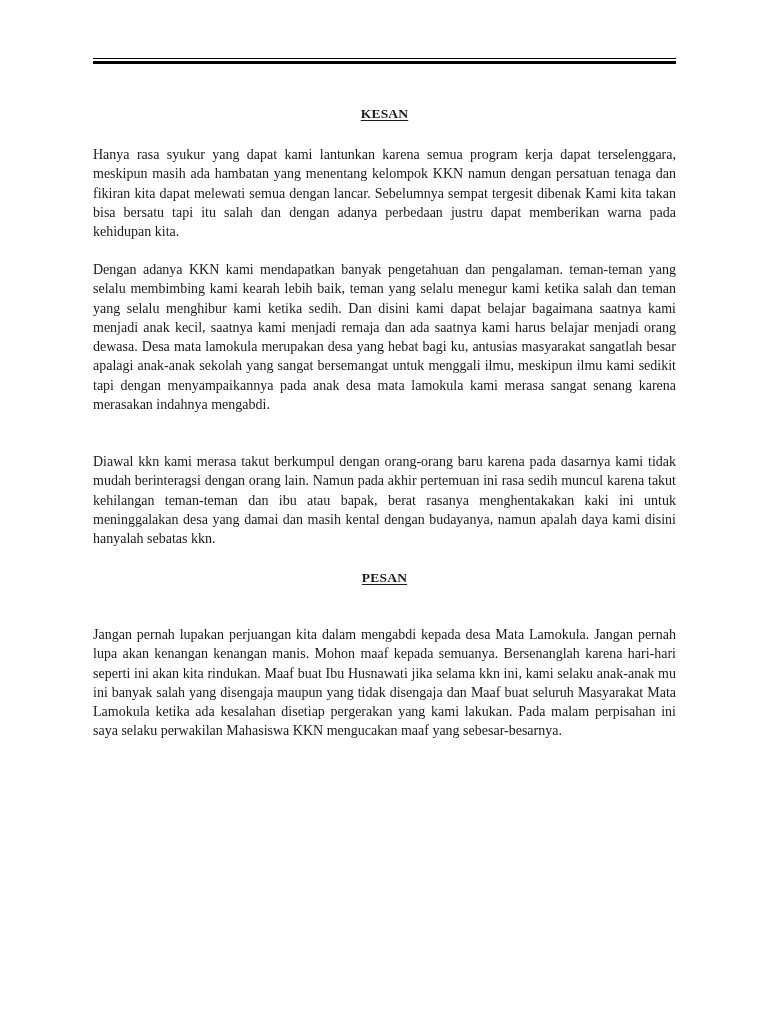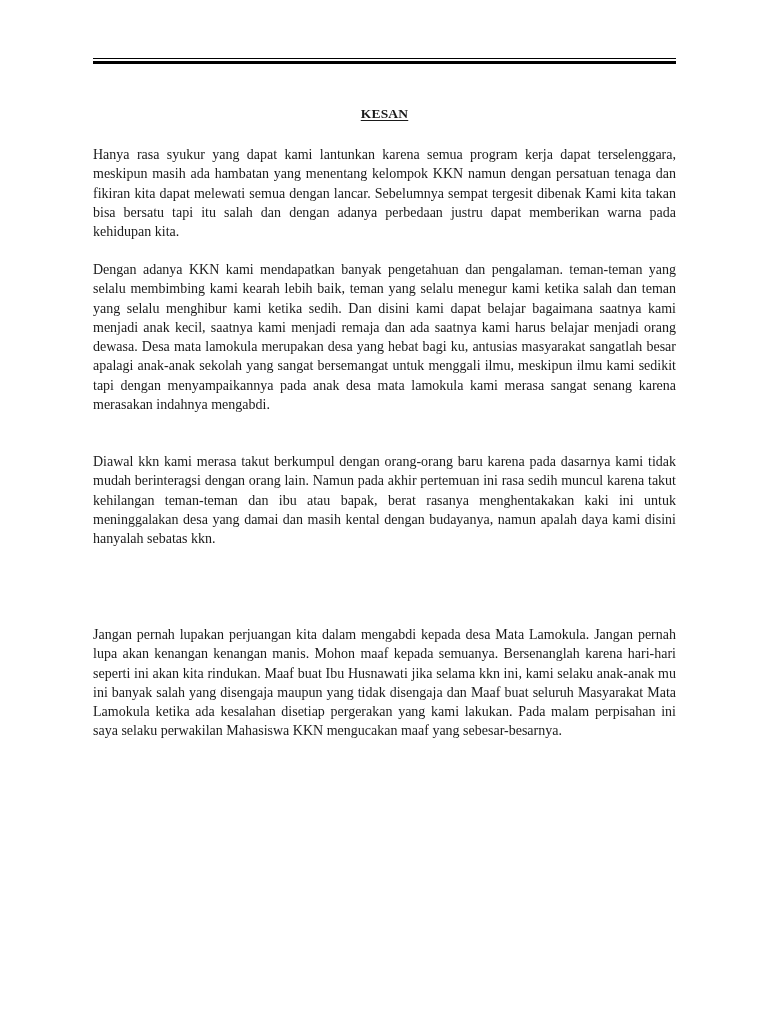--- a/index.html
+++ b/index.html
@@ -56,15 +56,16 @@
 <div class="page">
   <div class="rule-thin"></div>
   <div class="rule-thick"></div>
 
   <h2 class="heading" style="top:106px;">KESAN</h2>
 
   <p class="para" style="top:145px;">Hanya rasa syukur yang dapat kami lantunkan karena semua program kerja dapat terselenggara, meskipun masih ada hambatan yang menentang kelompok KKN namun dengan persatuan tenaga dan fikiran kita dapat melewati semua dengan lancar. Sebelumnya sempat tergesit dibenak Kami kita takan bisa bersatu tapi itu salah dan dengan adanya perbedaan justru dapat memberikan warna pada kehidupan kita.</p>
   <p class="para" style="top:260px;">Dengan adanya KKN kami mendapatkan banyak pengetahuan dan pengalaman. teman-teman yang selalu membimbing kami kearah lebih baik, teman yang selalu menegur kami ketika salah dan teman yang selalu menghibur kami ketika sedih. Dan disini kami dapat belajar bagaimana saatnya kami menjadi anak kecil, saatnya kami menjadi remaja dan ada saatnya kami harus belajar menjadi orang dewasa. Desa mata lamokula merupakan desa yang hebat bagi ku, antusias masyarakat sangatlah besar apalagi anak-anak sekolah yang sangat bersemangat untuk menggali ilmu, meskipun ilmu kami sedikit tapi dengan menyampaikannya pada anak desa mata lamokula kami merasa sangat senang karena merasakan indahnya mengabdi.</p>
   <p class="para" style="top:452px;">Diawal kkn kami merasa takut berkumpul dengan orang-orang baru karena pada dasarnya kami tidak mudah berinteragsi dengan orang lain. Namun pada akhir pertemuan ini rasa sedih muncul karena takut kehilangan teman-teman dan ibu atau bapak,  berat rasanya menghentakakan kaki ini untuk meninggalakan desa yang damai dan masih kental dengan budayanya, namun apalah daya kami disini hanyalah sebatas kkn.</p>
 
+  <h2 class="heading" style="top:570px;">PESAN</h2>
 
   <p class="para" style="top:625px;">Jangan pernah lupakan perjuangan kita dalam mengabdi kepada desa Mata Lamokula. Jangan pernah lupa akan kenangan kenangan manis. Mohon maaf kepada semuanya. Bersenanglah karena hari-hari seperti ini akan kita rindukan. Maaf buat Ibu Husnawati jika selama kkn ini, kami selaku anak-anak mu ini banyak salah yang disengaja maupun yang tidak disengaja dan Maaf buat seluruh Masyarakat Mata Lamokula ketika ada kesalahan disetiap pergerakan yang kami lakukan.  Pada malam perpisahan ini saya selaku perwakilan Mahasiswa KKN mengucakan maaf yang sebesar-besarnya.</p>
 </div>
 
 </body></html>

